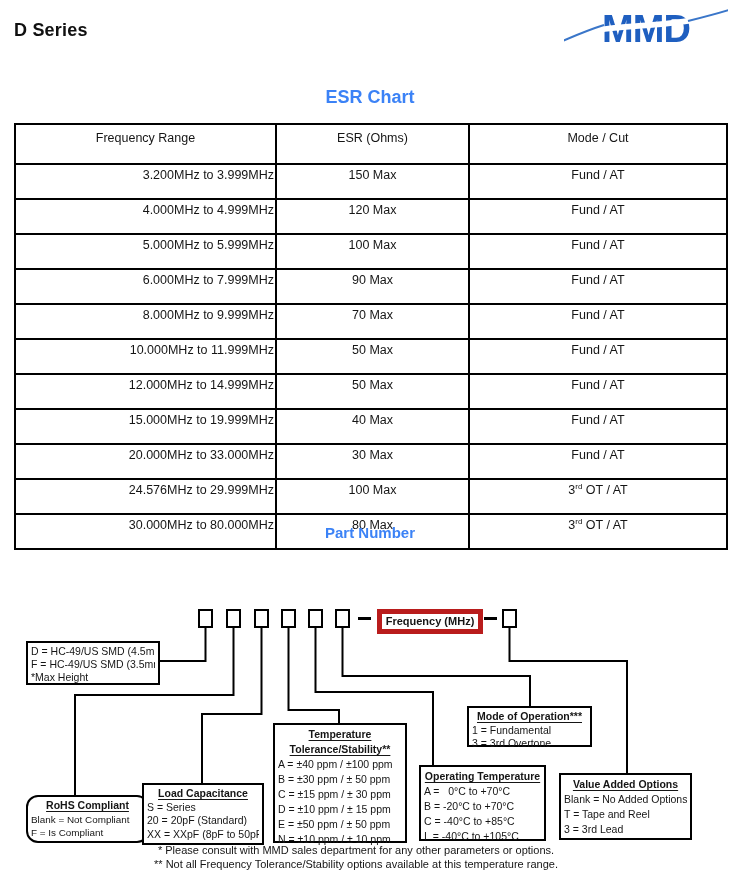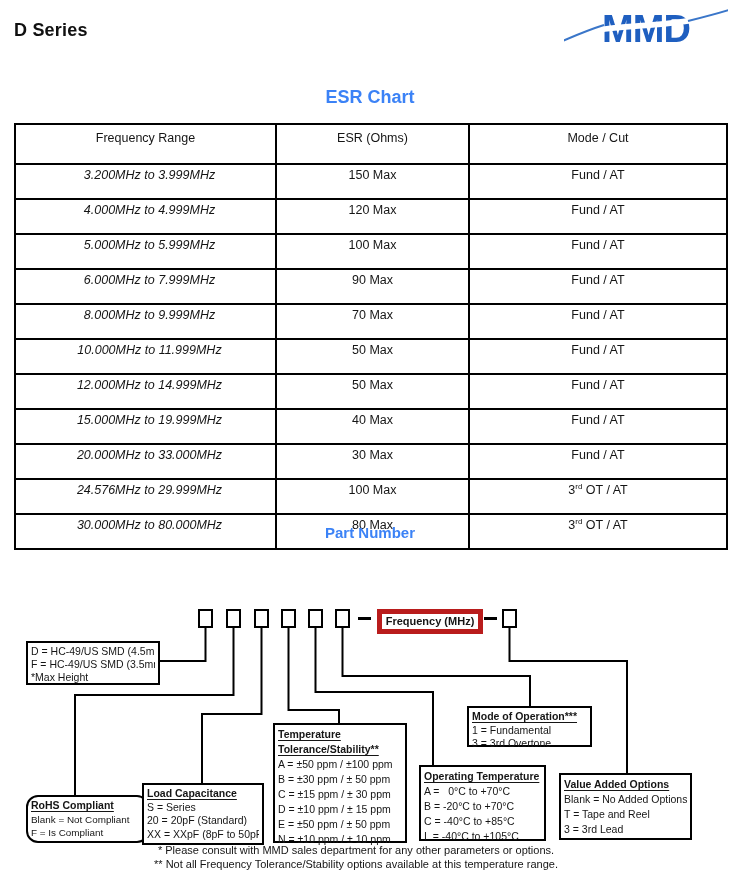--- a/index.html
+++ b/index.html
@@ -15,32 +15,32 @@
   .h-esr{top:87px;font-size:18px;}
   .h-pn{top:524px;font-size:15px;}
   
   .esr-table{position:absolute;left:14px;top:123px;width:712px;border-collapse:collapse;table-layout:fixed;}
   .esr-table th,.esr-table td{border:2px solid #000;font-weight:normal;vertical-align:top;}
   .esr-table th{height:31px;font-size:12.5px;padding-top:6px;text-align:center;border-radius:7px;}
   .esr-table td{height:29px;font-size:12.5px;padding-top:3px;}
   .col-freq{width:261px;}
   .col-esr{width:193px;}
   .col-mode{width:258px;}
-  .esr-table td.c-freq{text-align:center;padding-left:9px;font-style:italic;}
+  .esr-table td.c-freq{text-align:right;padding-left:9px;}
   .esr-table td.c-esr,.esr-table td.c-mode{text-align:center;}
   .esr-table sup{font-size:8px;vertical-align:super;line-height:0;}
   
   .diagram{position:absolute;left:0;top:600px;width:740px;height:286px;}
   .diagram svg.wires{position:absolute;left:0;top:0;}
   .sq{position:absolute;top:9px;width:11px;height:15px;border:2px solid #000;background:#fff;}
   .dash{position:absolute;top:17px;width:13px;height:3px;background:#000;}
   .freq-box{position:absolute;left:377px;top:9px;width:96px;height:15px;border:5px solid #b91c1c;
     font-size:11px;font-weight:bold;text-align:center;line-height:15px;background:#fff;}
   .callout{position:absolute;border:2px solid #000;background:#fff;font-size:10.5px;line-height:13.5px;padding:2px 3px;box-sizing:border-box;}
-  .callout .ttl{font-weight:bold;text-decoration:underline;text-underline-offset:2px;white-space:nowrap;}
+  .callout .ttl{font-weight:bold;text-align:center;text-decoration:underline;text-underline-offset:2px;white-space:nowrap;}
   .callout .line{white-space:pre;overflow:hidden;}
   .co-pkg{left:26px;top:41px;width:134px;height:44px;line-height:13px;}
   .co-rohs{left:26px;top:195px;width:123px;height:48px;border-radius:12px;}
   .co-rohs .line{font-size:9.9px;}
   .co-load{left:142px;top:183px;width:122px;height:62px;}
   .co-temp{left:273px;top:123px;width:134px;height:120px;line-height:15px;}
   .co-mode{left:467px;top:106px;width:125px;height:41px;}
   .co-optemp{left:419px;top:165px;width:127px;height:76px;line-height:15px;}
   .co-vao{left:559px;top:173px;width:133px;height:67px;line-height:15px;}
   .footnotes{position:absolute;left:0;top:243px;width:712px;text-align:center;font-size:11px;line-height:14px;}
@@ -177,21 +177,21 @@
         <div class="line">S = Series</div>
         <div class="line">20 = 20pF (Standard)</div>
         <div class="line">XX = XXpF (8pF to 50pF)</div>
       </div>
   </div>
 
   <div class="callout co-temp">
     <div class="ttl">Temperature</div>
     <div class="ttl">Tolerance/Stability**</div>
     <div>
-        <div class="line">A = ±50 ppm / ±100 ppm</div>
+        <div class="line">A = ±40 ppm / ±100 ppm</div>
         <div class="line">B = ±30 ppm / ± 50 ppm</div>
         <div class="line">C = ±15 ppm / ± 30 ppm</div>
         <div class="line">D = ±10 ppm / ± 15 ppm</div>
         <div class="line">E = ±50 ppm / ± 50 ppm</div>
         <div class="line">N = ±10 ppm / ± 10 ppm</div>
       </div>
   </div>
 
   <div class="callout co-mode">
     <div class="ttl">Mode of Operation***</div>

